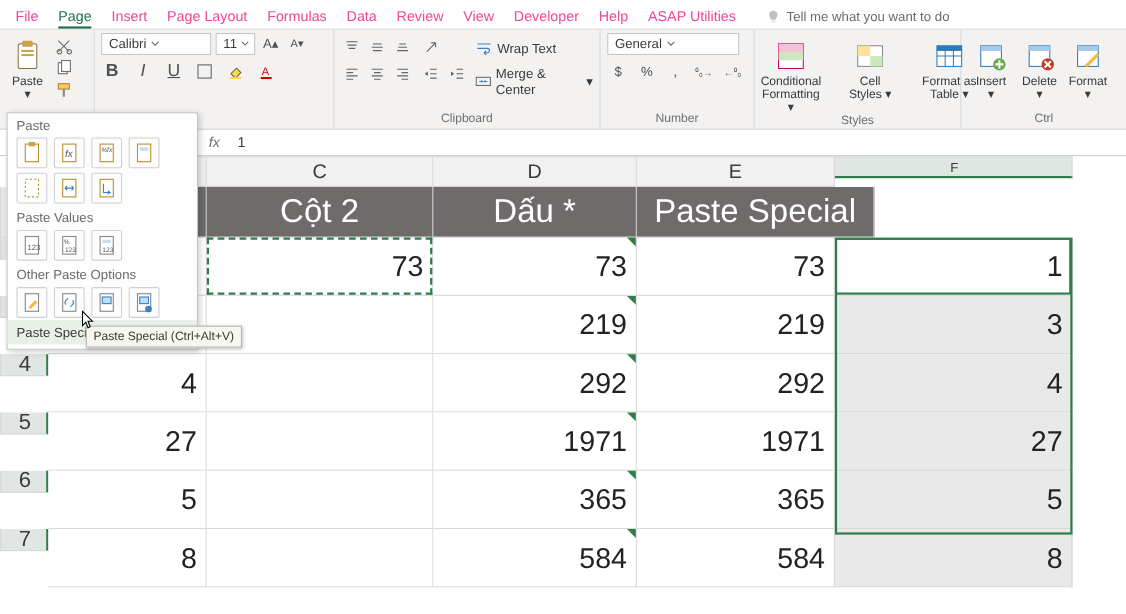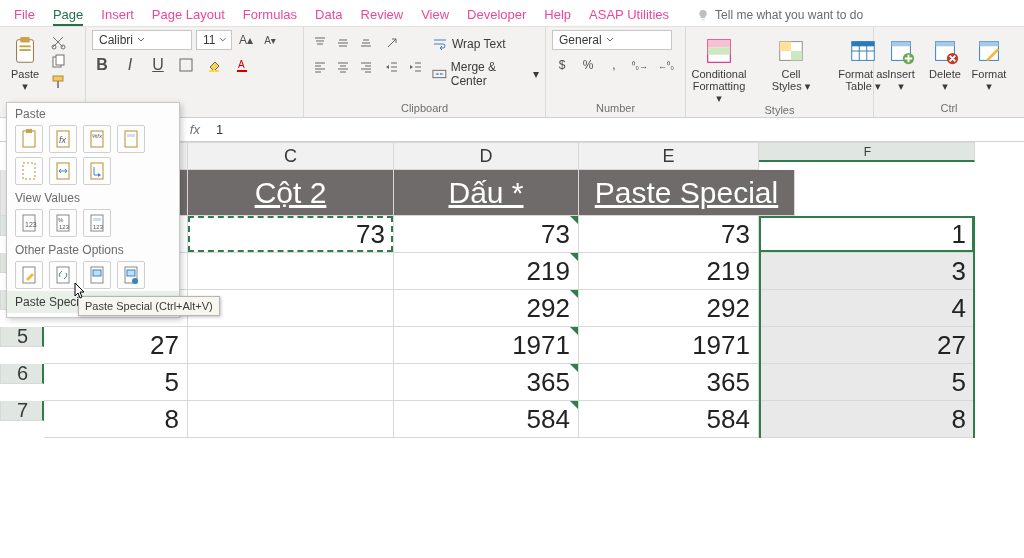--- a/index.html
+++ b/index.html
@@ -31,22 +31,22 @@
   .fx-val { padding:0 6px; }
   .sheet { position:relative; }
   .cols { display:flex; height:28px; margin-left:44px; font-size:18px; color:#3a3a3a;}
   .chead { display:flex; align-items:center; justify-content:center; border:1px solid #d8d8d8; border-left:none; background:#f1f1f1; }
   .chead:first-child{border-left:1px solid #d8d8d8;}
   .chead.sel{ background:#e0e6e2; border-bottom:2px solid #2f7d4a;}
   .hrow { display:flex; height:46px; font-size:26px; color:#fff; }
   .rhead { width:44px; display:flex; align-items:center; justify-content:center; background:#e8e8e8; color:#3a3a3a; font-size:20px; border:1px solid #d8d8d8; border-top:none;}
   .rhead.sel{background:#e0e6e2; border-right:2px solid #2f7d4a;}
   .cell { border:1px solid #d8d8d8; border-left:none; border-top:none; display:flex; align-items:center; justify-content:flex-end; padding:0 8px; background:#fff; color:#222; font-size:26px; position:relative;}
-  .hdrcell{ background:#6f6b6b; color:#fff; justify-content:center; font-size:30px; font-weight:400;text-decoration:underline;}
-  .drow { display:flex; height:37px; font-size:26px;}
+  .hdrcell{ background:#6f6b6b; color:#fff; justify-content:center; font-size:30px; font-weight:400;}
+  .drow { display:flex; height:53px; font-size:26px;}
   .col-B{width:144px;} .col-C{width:206px;} .col-D{width:185px;} .col-E{width:180px;} .col-F{width:216px;}
   .shade{background:#e9e9e9;}
   .marching{ position:absolute; inset:0; border:2px dashed #2f7d4a; pointer-events:none;}
   .sel-border{ box-shadow: inset 0 0 0 2px #2f7d4a; }
   .tri{position:absolute; top:0; right:0; width:0;height:0;border-style:solid;border-width:0 8px 8px 0;border-color:transparent #2f7d4a transparent transparent;}
   
   .paste-menu { position:absolute; left:6px; top:102px; width:174px; background:#fdfdfd; border:1px solid #c6c6c6; box-shadow:2px 2px 6px rgba(0,0,0,.2); font-size:12px; z-index:30; padding-bottom:4px;}
   .pm-hdr{ color:#6b6b6b; padding:4px 8px 2px 8px; }
   .pm-row{ display:flex; gap:6px; padding:2px 8px;}
   .pm-ic{ width:28px;height:28px;border:1px solid #d0d0d0; border-radius:2px; display:flex;align-items:center;justify-content:center; cursor:pointer;}
@@ -460,21 +460,21 @@
         </svg>
       </div>
     <div class="pm-ic">
         <svg viewBox="0 0 18 20">
           <rect x="3" y="2" width="12" height="16" fill="#fff" stroke="#b8902f"></rect>
           <path stroke="#3b82c4" fill="none" d="M6 6v8h6"></path>
           <path fill="#3b82c4" d="M10 12l3 2-3 2z"></path>
         </svg>
       </div>
   </div>
-  <div class="pm-hdr">View Values</div>
+  <div class="pm-hdr">Paste Values</div>
   <div class="pm-row">
     <div class="pm-ic">
         <svg viewBox="0 0 18 20">
           <rect x="3" y="2" width="12" height="16" fill="#fff" stroke="#888"></rect>
           <text x="5" y="14" font-size="7" fill="#555">123</text>
         </svg>
       </div>
     <div class="pm-ic">
         <svg viewBox="0 0 18 20">
           <rect x="3" y="2" width="12" height="16" fill="#fff" stroke="#888"></rect>

